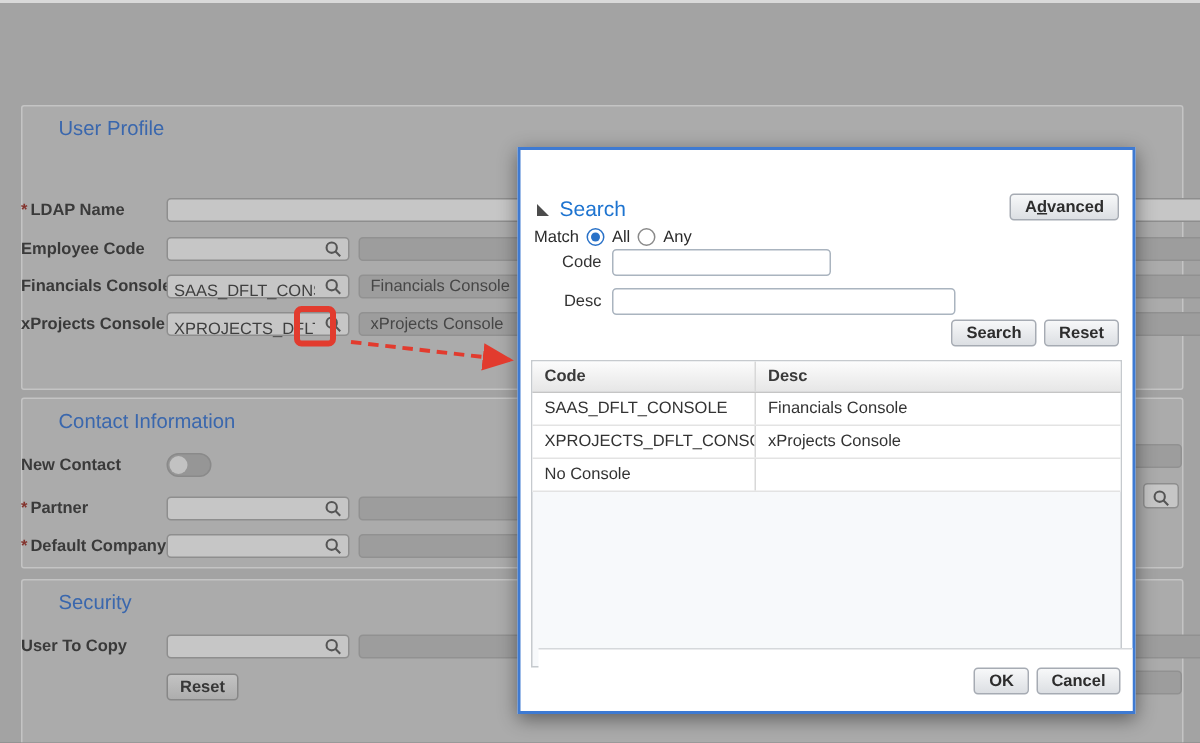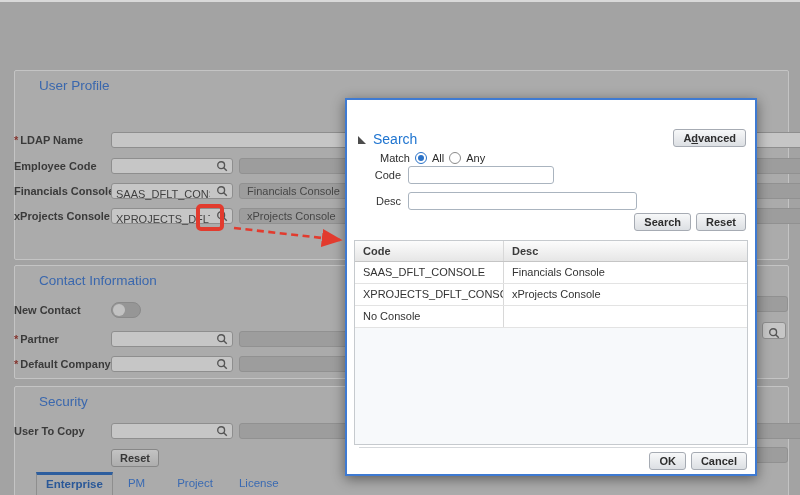--- a/index.html
+++ b/index.html
@@ -97,21 +97,21 @@
     border-bottom:8px solid #4c4c4c; border-right:8px solid transparent;
   }
   .msearch { position:absolute; left:26px; top:31px; font-size:14px; color:#1e74d0; }
   .mbtn {
     background:linear-gradient(#f7f8f9,#dcdfe3); border:1px solid #a6abb3;
     border-radius:3px; font-family:"Liberation Sans", sans-serif;
     font-size:11px; font-weight:600; color:#2d2d2d; padding:2px 9px; cursor:pointer;
   }
   .madv { position:absolute; right:9px; top:29px;text-align:center; }
   .mmatch { position:absolute; left:9px; top:52px; font-size:11px; color:#2b2b2b;
-    display:flex; align-items:flex-start; gap:5px;margin-left:24px; }
+    display:flex; align-items:flex-start; gap:5px; }
   .radio {
     display:inline-block; width:12px; height:12px; border-radius:50%;
     border:1px solid #8a8a8a; background:#fff; position:relative; cursor:pointer;
   }
   .radio.sel { border-color:#2a72c8; }
   .radio.sel::after {
     content:""; position:absolute; left:2px; top:2px; width:6px; height:6px;
     border-radius:50%; background:#2a72c8;
   }
   .mrow { position:absolute; height:18px; }
@@ -134,21 +134,21 @@
   }
   .thead { display:flex; height:21px; background:linear-gradient(#fcfcfc,#e6e6e6);
     border-bottom:1px solid #c5c5c5; }
   .th { font-size:11px; font-weight:600; color:#3a3a3a; line-height:20px; padding-left:8px; }
   .trow { display:flex; height:22px; background:#fff; border-bottom:1px solid #e3e3e3; cursor:pointer; }
   .td { font-size:11px; color:#333; line-height:21px; padding-left:8px;
     white-space:nowrap; overflow:hidden; }
   .c1 { width:148px; }
   .c2 { flex:1; border-left:1px solid #d8d8d8; }
   .mfooter {
-    position:absolute; left:12px; right:0; bottom:0; height:27px; background:#fff;
+    position:absolute; left:12px; right:0; bottom:0; height:42px; background:#fff;
     border-top:1px solid #d5d8db; display:flex; justify-content:flex-end;
     align-items:center; gap:5px; padding-right:8px;
   }
   
   .redbox {
     position:absolute; left:196px; top:202px; width:28px; height:27px;
     border:4px solid #e23b2e; border-radius:5px; z-index:20;
   }
   .arrow { position:absolute; left:0; top:0; z-index:20; pointer-events:none; }
 </style>
@@ -251,26 +251,20 @@
       <button class="lookup"><span><svg width="12" height="12" viewBox="0 0 14 14">
               <circle cx="6" cy="6" r="4" fill="none" stroke="#555" stroke-width="1.6"></circle>
               <line x1="9" y1="9" x2="12.6" y2="12.6" stroke="#555" stroke-width="1.6"></line>
             </svg></span></button>
     </span>
     <span class="ro" style="left:225px; width:564px;"></span>
   </div>
 
   <button class="gbtn" style="position:absolute; left:111px; top:447px;">Reset</button>
 
-  <div class="tabstrip">
-    <div class="tab active">Enterprise</div>
-    <div class="tab" style="margin-left:6px;">PM</div>
-    <div class="tab" style="margin-left:14px;">Project</div>
-    <div class="tab" style="margin-left:8px;">License</div>
-  </div>
 
   <span class="ro frag" style="left:600px; top:294px; width:188px;"></span>
   <span class="fld frag" style="left:762px; top:320px; width:24px; height:17px;">
       <span style="position:absolute;left:5px;top:2px;"><svg width="12" height="12" viewBox="0 0 14 14">
           <circle cx="6" cy="6" r="4" fill="none" stroke="#555" stroke-width="1.6"></circle>
           <line x1="9" y1="9" x2="12.6" y2="12.6" stroke="#555" stroke-width="1.6"></line>
         </svg></span>
     </span>
   <span class="ro frag" style="left:600px; top:445px; width:188px;"></span>
 

